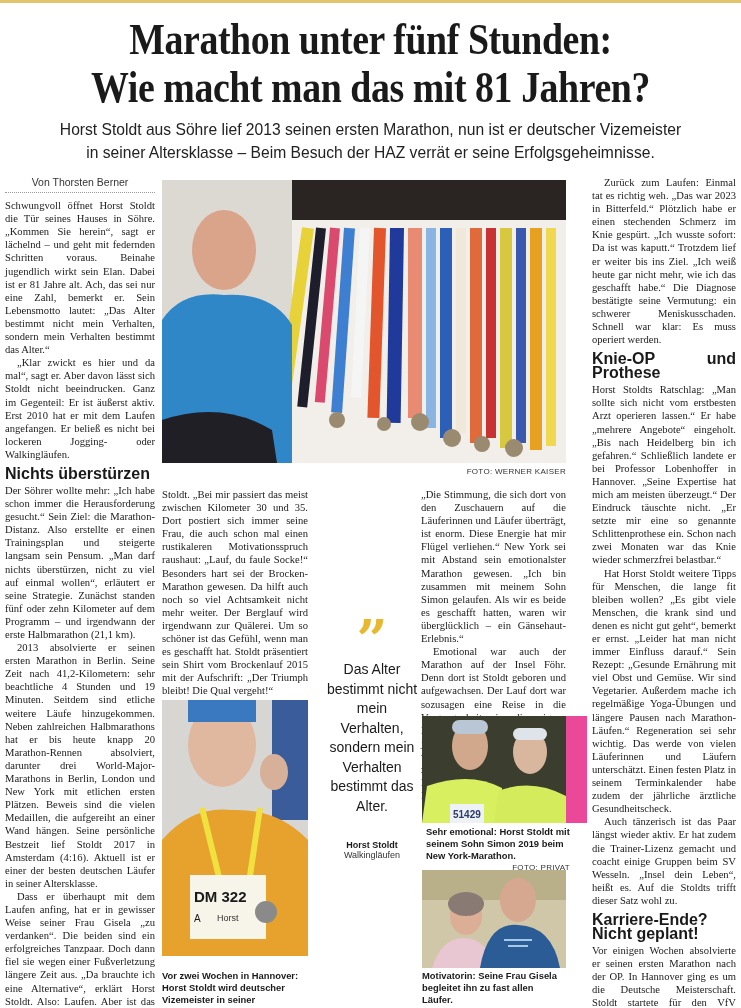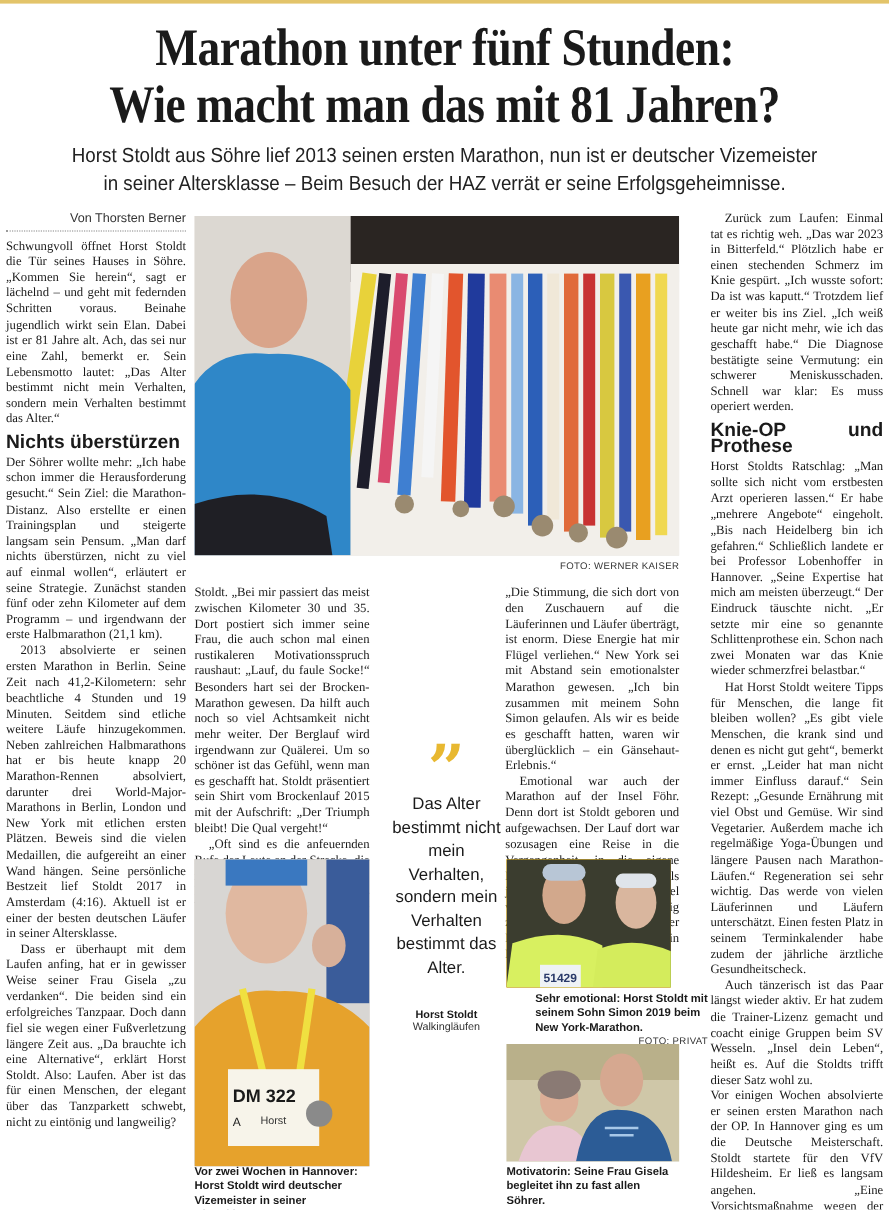--- a/index.html
+++ b/index.html
@@ -13,21 +13,21 @@
     font-family: "Liberation Sans", "DejaVu Sans", sans-serif; font-size: 17px; line-height: 23px; color: #222;
     transform: scaleX(0.92); transform-origin: center top; }
   .subhead div { white-space: nowrap; }
 
   .col { position: absolute; font-family: "Liberation Serif", "DejaVu Serif", serif; font-size: 10.6px; line-height: 13.1px;
     text-align: justify; color: #1a1a1a; hyphens: manual; }
   .col p { margin: 0; text-indent: 12px; }
   .col p.noindent { text-indent: 0; }
   .col h3 { font-family: "Liberation Sans", "DejaVu Sans", sans-serif; font-size: 16px; font-weight: bold; margin: 6px 0 3px 0; line-height: 14px; }
   .byline { font-family: "Liberation Sans", "DejaVu Sans", sans-serif; font-size: 10.5px; color: #333;
-    border-bottom: 1px dotted #9a9a9a; padding-bottom: 3px; margin-bottom: 6px; text-align: right; }
+    border-bottom: 1px dotted #9a9a9a; padding-bottom: 3px; margin-bottom: 6px; text-align: center; }
 
   .col1 { left: 5px; top: 176px; width: 150px; }
   .col2 { left: 162px; top: 488px; width: 146px; font-family: Liberation Serif, serif; }
   .col3 { left: 421px; top: 488px; width: 145px; }
   .col4 { left: 592px; top: 176px; width: 144px; }
 
   .photo { position: absolute; overflow: hidden; }
   .caption { position: absolute; font-family: "Liberation Sans", "DejaVu Sans", sans-serif; font-size: 9.4px; line-height: 12px; font-weight: bold; color: #1a1a1a; }
   .credit { font-weight: normal; font-size: 8px; letter-spacing: 0.3px; color: #333; text-align: right; }
 
@@ -48,20 +48,21 @@
 </div>
 
 <div class="subhead">
   <div>Horst Stoldt aus Söhre lief 2013 seinen ersten Marathon, nun ist er deutscher Vizemeister</div>
   <div>in seiner Altersklasse – Beim Besuch der HAZ verrät er seine Erfolgsgeheimnisse.</div>
 </div>
 
 <div class="col col1">
   <div class="byline">Von Thorsten Berner</div>
   <p class="noindent">Schwungvoll öffnet Horst Stoldt die Tür seines Hauses in Söhre. „Kommen Sie herein“, sagt er lächelnd – und geht mit federnden Schritten voraus. Beinahe jugendlich wirkt sein Elan. Dabei ist er 81 Jahre alt. Ach, das sei nur eine Zahl, bemerkt er. Sein Lebensmotto lautet: „Das Alter bestimmt nicht mein Verhalten, sondern mein Verhalten bestimmt das Alter.“</p>
+  <p>„Klar zwickt es hier und da mal“, sagt er. Aber davon lässt sich Stoldt nicht beeindrucken. Ganz im Gegenteil: Er ist äußerst aktiv. Erst 2010 hat er mit dem Laufen angefangen. Er beließ es nicht bei lockeren Jogging- oder Walkingläufen.</p>
   <h3>Nichts überstürzen</h3>
   <p class="noindent">Der Söhrer wollte mehr: „Ich habe schon immer die Herausforderung gesucht.“ Sein Ziel: die Marathon-Distanz. Also erstellte er einen Trainingsplan und steigerte langsam sein Pensum. „Man darf nichts überstürzen, nicht zu viel auf einmal wollen“, erläutert er seine Strategie. Zunächst standen fünf oder zehn Kilometer auf dem Programm – und irgendwann der erste Halbmarathon (21,1 km).</p>
   <p>2013 absolvierte er seinen ersten Marathon in Berlin. Seine Zeit nach 41,2-Kilometern: sehr beachtliche 4 Stunden und 19 Minuten. Seitdem sind etliche weitere Läufe hinzugekommen. Neben zahlreichen Halbmarathons hat er bis heute knapp 20 Marathon-Rennen absolviert, darunter drei World-Major-Marathons in Berlin, London und New York mit etlichen ersten Plätzen. Beweis sind die vielen Medaillen, die aufgereiht an einer Wand hängen. Seine persönliche Bestzeit lief Stoldt 2017 in Amsterdam (4:16). Aktuell ist er einer der besten deutschen Läufer in seiner Altersklasse.</p>
   <p>Dass er überhaupt mit dem Laufen anfing, hat er in gewisser Weise seiner Frau Gisela „zu verdanken“. Die beiden sind ein erfolgreiches Tanzpaar. Doch dann fiel sie wegen einer Fußverletzung längere Zeit aus. „Da brauchte ich eine Alternative“, erklärt Horst Stoldt. Also: Laufen. Aber ist das für einen Menschen, der elegant über das Tanzparkett schwebt, nicht zu eintönig und langweilig?</p>
 
 </div>
 
 <div class="photo" style="left:162px; top:180px; width:404px; height:283px; background:#e9e6e2;">
   <svg width="404" height="283" viewBox="0 0 404 283">
     <rect x="0" y="0" width="404" height="283" fill="#ece9e4"></rect>
@@ -104,21 +105,21 @@
 </div>
 <div class="caption" style="left:162px; top:466px; width:404px;">
   <div class="credit" style="text-align:right;">FOTO: WERNER KAISER</div>
 </div>
 
 <div class="col col2">
   <p class="noindent">Stoldt. „Bei mir passiert das meist zwischen Kilometer 30 und 35. Dort postiert sich immer seine Frau, die auch schon mal einen rustikaleren Motivationsspruch raushaut: „Lauf, du faule Socke!“ Besonders hart sei der Brocken-Marathon gewesen. Da hilft auch noch so viel Achtsamkeit nicht mehr weiter. Der Berglauf wird irgendwann zur Quälerei. Um so schöner ist das Gefühl, wenn man es geschafft hat. Stoldt präsentiert sein Shirt vom Brockenlauf 2015 mit der Aufschrift: „Der Triumph bleibt! Die Qual vergeht!“</p>
   <p>„Oft sind es die anfeuernden Rufe der Leute an der Strecke, die mir einen Push geben“, betont er. Besonders intensiv habe er das beim New York-Marathon 2019 gespürt.</p>
 </div>
 
-<div class="photo" style="left:162px; top:716px; width:146px; height:256px; background:#cfcbc6;">
+<div class="photo" style="left:162px; top:700px; width:146px; height:256px; background:#cfcbc6;">
   <svg width="146" height="256" viewBox="0 0 146 256">
     <rect width="146" height="256" fill="#d8d6d3"></rect>
     <rect x="110" y="0" width="36" height="120" fill="#3a5c9a"></rect>
     <ellipse cx="60" cy="45" rx="34" ry="42" fill="#e0b8a0"></ellipse>
     <rect x="26" y="0" width="68" height="22" fill="#3a78c0"></rect>
     <ellipse cx="112" cy="72" rx="14" ry="18" fill="#d7b09a"></ellipse>
     <path d="M0 140 Q30 105 70 110 Q115 108 146 140 L146 256 L0 256 Z" fill="#e6a22c"></path>
     <path d="M40 108 L70 230 M98 108 L80 230" stroke="#f0e040" stroke-width="6" fill="none"></path>
     <rect x="28" y="175" width="76" height="64" fill="#f7f4ea"></rect>
     <text x="32" y="202" font-family="Liberation Sans, sans-serif" font-size="15" font-weight="bold" fill="#1a1a1a">DM 322</text>
@@ -137,56 +138,57 @@
   <div class="qtext">Das Alter bestimmt nicht mein Verhalten, sondern mein Verhalten bestimmt das Alter.</div>
   <div class="author">Horst Stoldt</div>
   <div class="role">Walkingläufen</div>
 </div>
 
 <div class="col col3">
   <p class="noindent">„Die Stimmung, die sich dort von den Zuschauern auf die Läuferinnen und Läufer überträgt, ist enorm. Diese Energie hat mir Flügel verliehen.“ New York sei mit Abstand sein emotionalster Marathon gewesen. „Ich bin zusammen mit meinem Sohn Simon gelaufen. Als wir es beide es geschafft hatten, waren wir überglücklich – ein Gänsehaut-Erlebnis.“</p>
   <p>Emotional war auch der Marathon auf der Insel Föhr. Denn dort ist Stoldt geboren und aufgewachsen. Der Lauf dort war sozusagen eine Reise in die Vergangenheit, in die eigene Kinder- und Jugendzeit. Als junger Mann hatte er die Insel verlassen, um in Braunschweig zu studieren. Später arbeitete der Diplom-Elektro-Ingenieur in Hildesheim.</p>
 </div>
 
-<div class="photo" style="left:422px; top:716px; width:137px; height:107px; background:#eab308;">
+<div class="photo" style="left:422px; top:716px; width:165px; height:107px; background:#ec4899;">
   <svg width="144" height="107" viewBox="0 0 144 107">
     <rect width="144" height="107" fill="#3b3d2f"></rect>
     <ellipse cx="48" cy="30" rx="18" ry="24" fill="#d2a88c"></ellipse>
     <rect x="30" y="4" width="36" height="14" rx="7" fill="#b8c6d6"></rect>
     <ellipse cx="108" cy="36" rx="17" ry="22" fill="#d9b69e"></ellipse>
     <rect x="91" y="12" width="34" height="12" rx="6" fill="#dfe4ea"></rect>
     <path d="M0 107 L5 70 Q48 55 80 72 L80 107 Z" fill="#d8f060"></path>
     <path d="M72 107 L76 75 Q110 62 144 80 L144 107 Z" fill="#d4ec5c"></path>
     <rect x="28" y="88" width="34" height="19" fill="#eef2f6"></rect>
     <text x="31" y="102" font-family="Liberation Sans, sans-serif" font-size="10" font-weight="bold" fill="#2a3a6a">51429</text>
   </svg>
 </div>
-<div class="caption" style="left:446px; top:826px; width:144px;">
+<div class="caption" style="left:426px; top:826px; width:144px;">
   <span>Sehr emotional: Horst Stoldt mit seinem Sohn Simon 2019 beim New York-Marathon.</span>
   <span class="credit" style="float:right;">FOTO: PRIVAT</span>
 </div>
 
 <div class="photo" style="left:422px; top:870px; width:144px; height:98px; background:#d8d2c0;">
   <svg width="144" height="98" viewBox="0 0 144 98">
     <rect width="144" height="98" fill="#cfc7a8"></rect>
     <rect x="0" y="0" width="144" height="30" fill="#b9b08a"></rect>
     <ellipse cx="44" cy="46" rx="16" ry="19" fill="#dcae96"></ellipse>
     <ellipse cx="44" cy="34" rx="18" ry="12" fill="#8a7a74"></ellipse>
     <path d="M10 98 Q20 66 44 68 Q66 70 72 98 Z" fill="#e8c6d2"></path>
     <ellipse cx="96" cy="30" rx="18" ry="22" fill="#d6a890"></ellipse>
     <path d="M58 98 Q66 52 96 55 Q130 56 138 98 Z" fill="#2c5c96"></path>
     <path d="M82 70 L110 70 M86 76 L106 76" stroke="#a8c8e8" stroke-width="2"></path>
   </svg>
 </div>
 <div class="caption" style="left:422px; top:970px; width:144px;">
-  <div>Motivatorin: Seine Frau Gisela begleitet ihn zu fast allen Söhrer.</div>
+  <div>Motivatorin: Seine Frau Gisela begleitet ihn zu fast allen Läufer.</div>
   <div class="credit" style="text-align:right;">FOTO: WERNER KAISER</div>
 </div>
 
 <div class="col col4">
   <p>Zurück zum Laufen: Einmal tat es richtig weh. „Das war 2023 in Bitterfeld.“ Plötzlich habe er einen stechenden Schmerz im Knie gespürt. „Ich wusste sofort: Da ist was kaputt.“ Trotzdem lief er weiter bis ins Ziel. „Ich weiß heute gar nicht mehr, wie ich das geschafft habe.“ Die Diagnose bestätigte seine Vermutung: ein schwerer Meniskusschaden. Schnell war klar: Es muss operiert werden.</p>
   <h3>Knie-OP und Prothese</h3>
   <p class="noindent">Horst Stoldts Ratschlag: „Man sollte sich nicht vom erstbesten Arzt operieren lassen.“ Er habe „mehrere Angebote“ eingeholt. „Bis nach Heidelberg bin ich gefahren.“ Schließlich landete er bei Professor Lobenhoffer in Hannover. „Seine Expertise hat mich am meisten überzeugt.“ Der Eindruck täuschte nicht. „Er setzte mir eine so genannte Schlittenprothese ein. Schon nach zwei Monaten war das Knie wieder schmerzfrei belastbar.“</p>
   <p>Hat Horst Stoldt weitere Tipps für Menschen, die lange fit bleiben wollen? „Es gibt viele Menschen, die krank sind und denen es nicht gut geht“, bemerkt er ernst. „Leider hat man nicht immer Einfluss darauf.“ Sein Rezept: „Gesunde Ernährung mit viel Obst und Gemüse. Wir sind Vegetarier. Außerdem mache ich regelmäßige Yoga-Übungen und längere Pausen nach Marathon-Läufen.“ Regeneration sei sehr wichtig. Das werde von vielen Läuferinnen und Läufern unterschätzt. Einen festen Platz in seinem Terminkalender habe zudem der jährliche ärztliche Gesundheitscheck.</p>
   <p>Auch tänzerisch ist das Paar längst wieder aktiv. Er hat zudem die Trainer-Lizenz gemacht und coacht einige Gruppen beim SV Wesseln. „Insel dein Leben“, heißt es. Auf die Stoldts trifft dieser Satz wohl zu.</p>
+  <h3>Karriere-Ende? Nicht geplant!</h3>
   <p class="noindent">Vor einigen Wochen absolvierte er seinen ersten Marathon nach der OP. In Hannover ging es um die Deutsche Meisterschaft. Stoldt startete für den VfV Hildesheim. Er ließ es langsam angehen. „Eine Vorsichtsmaßnahme wegen der Knie-OP.“ Doch es lief gut und er kam immer besser in Schwung. Er arbeitete sich von Rang sechs auf Position zwei vor – und die hielt er bis ins Ziel. Nun ist Horst Stoldt deutscher Vizemeister der Altersklasse 80. Mit seiner für einen 81-Jährigen beeindruckenden Zeit von 4 Stunden und 46 Minuten unterbot er sogar die Norm für den berühmten Boston-Marathon (4:50).</p>
 
 </div>
 
 </body></html>

